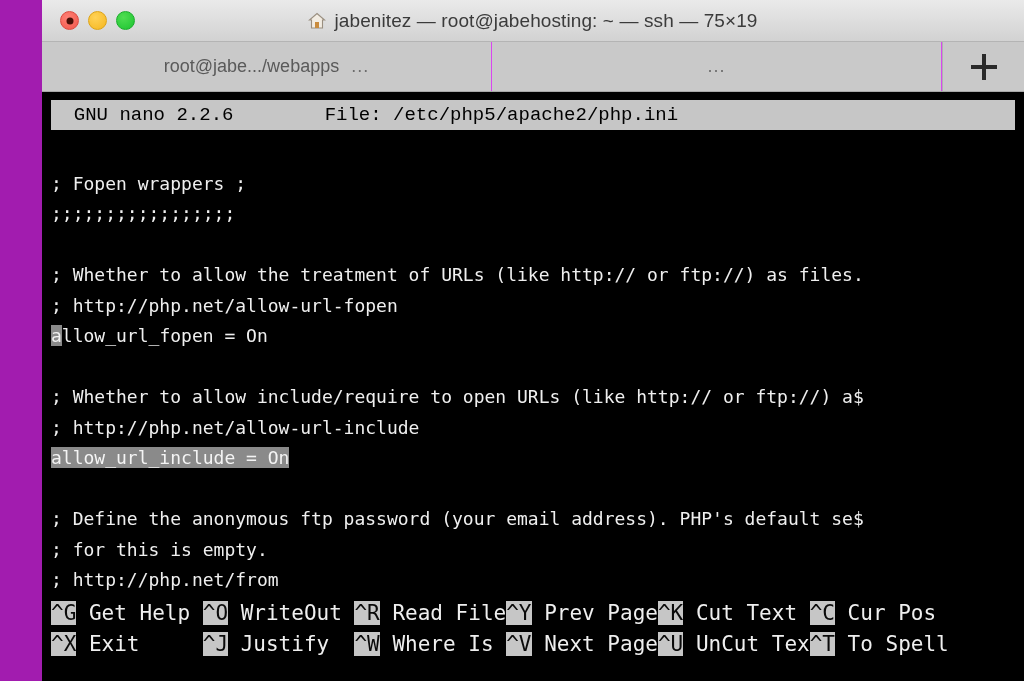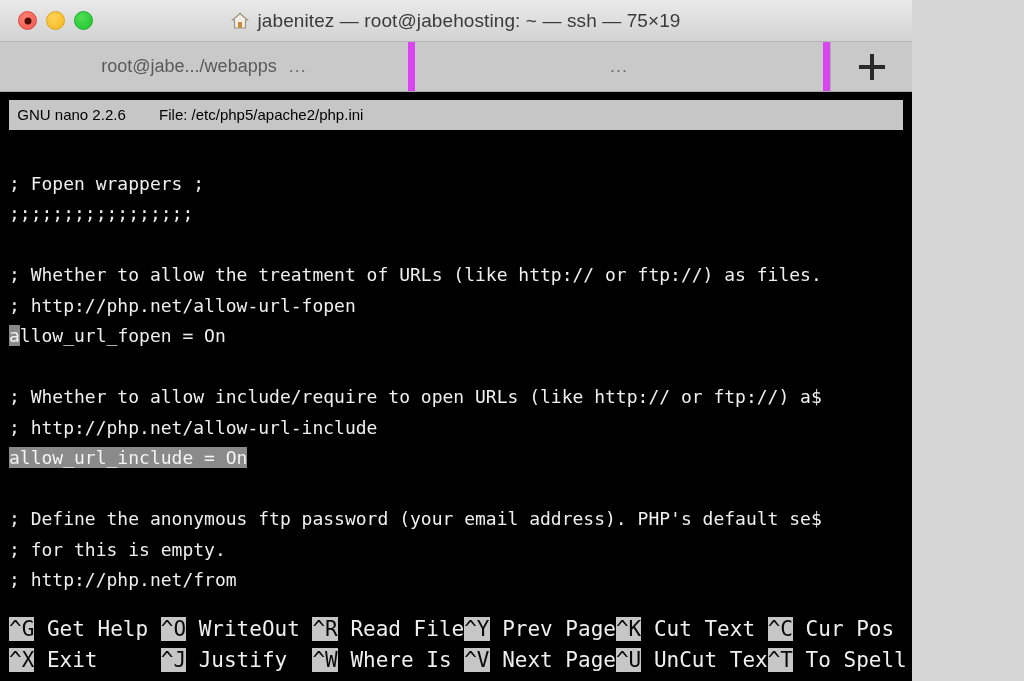--- a/index.html
+++ b/index.html
@@ -3,23 +3,24 @@
 <meta charset="utf-8">
 <style>
   * { margin:0; padding:0; box-sizing:border-box; }
   html, body {
     width:1024px; height:681px;
     background:#d6d6d6;
     font-family:"Liberation Sans", sans-serif;
     overflow:hidden;
   }
   .window {
-    width:912px; height:681px;
+    width:1024px; height:681px;
     display:flex; flex-direction:column;
-    background:#15803d;
+    background:#a21caf;
+    padding-left:42px;
   }
 
   
   .titlebar {
     height:42px; flex:0 0 42px;
     position:relative;
     background:linear-gradient(#eaeaea,#d2d2d2);
     border-bottom:1px solid #b4b4b4;
     display:flex; align-items:center;
   }
@@ -47,21 +48,21 @@
   .tabbar {
     height:50px; flex:0 0 50px;
     display:flex; align-items:stretch;
     background:#c9c9c9;
     border-bottom:1px solid #a8a8a8;
   }
   .tab {
     flex:1 1 0; min-width:0;
     display:flex; align-items:center; justify-content:center; gap:12px;
     background:#c9c9c9;
-    border-right:7px solid #d946ef;
+    border-right:1px solid #d946ef;
     position:relative;
   }
   .tab .tab-label {
     font-size:18px; color:#5a5a5a; white-space:nowrap;
     overflow:hidden; text-overflow:ellipsis;
   }
   .tab .tab-dots { font-size:18px; color:#6d6d6d; letter-spacing:1px; }
   .tab.active { background:#d4d4d4; }
   .tab.active .tab-label { color:#1c1c1c; font-weight:bold; }
   .newtab {
@@ -81,37 +82,37 @@
   .terminal {
     flex:1 1 auto; position:relative;
     background:#000;
     padding:8px 0 0 0;
     overflow:hidden;
   }
   .nano-header {
     background:#c6c6c6; color:#000;
     margin:0 9px;
     height:30px; line-height:30px;
-    font-family:Liberation Sans, sans-serif;
-    font-size:15px; white-space:pre;
+    font-family:Liberation Mono, monospace;
+    font-size:19px; white-space:pre;
     overflow:hidden;
   }
   .doc {
     position:absolute; left:9px; top:46px; right:0;
     font-family:"DejaVu Sans Mono", monospace;
     font-size:18px; line-height:30.5px;
     color:#efefef; white-space:pre;
   }
   .doc .row { height:30.5px; }
   .cursor { background:#8a8a8a; color:#f2f2f2; }
   .sel    { background:#8a8a8a; color:#f4f4f4; }
 
   
   .footer {
-    position:absolute; left:9px; bottom:6px; right:0;
+    position:absolute; left:9px; bottom:22px; right:0;
     font-family:"DejaVu Sans Mono", monospace;
     font-size:21px; line-height:30.5px;
     color:#efefef; white-space:pre;
   }
   .key { background:#c6c6c6; color:#0a0a0a; }
 </style>
 </head>
 <body>
 
 <div class="window">

